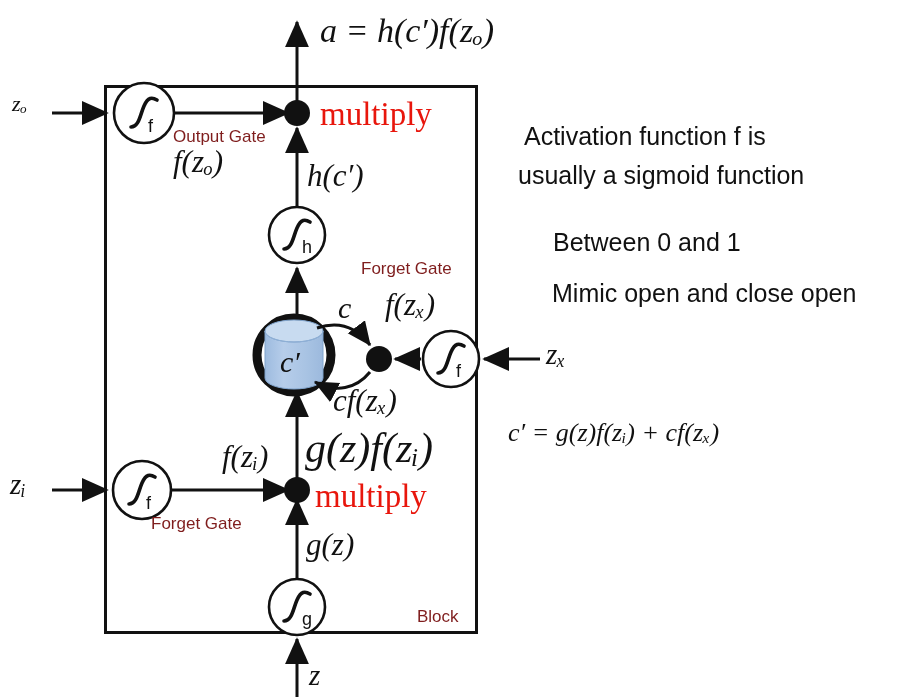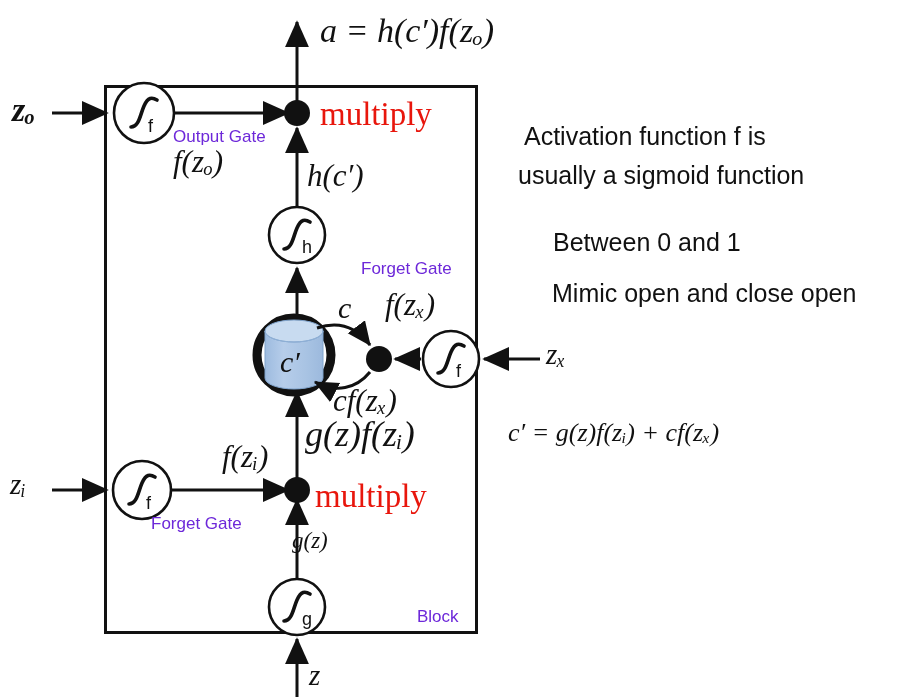--- a/index.html
+++ b/index.html
@@ -7,21 +7,21 @@
     width:905px;height:699px;
     background:#ffffff;
     font-family:"Liberation Sans", sans-serif;
     overflow:hidden;
     position:relative;
   }
   #stage{position:absolute;left:0;top:0;width:905px;height:699px;}
   svg.layer{position:absolute;left:0;top:0;width:905px;height:699px;}
   .lbl{position:absolute;white-space:nowrap;line-height:1;}
   .math{font-family:"Liberation Serif", serif;font-style:italic;color:#111;}
-  .gatelbl{font-family:"Liberation Sans", sans-serif;color:#6d28d9;font-size:17px;}
+  .gatelbl{font-family:"Liberation Sans", sans-serif;color:#7f1d1d;font-size:17px;}
   .multiply{font-family:Liberation Serif, serif;color:#e8160c;font-size:33px;}
   .note{font-family:"Liberation Sans", sans-serif;color:#111;font-size:25px;}
   .circletxt{font-family:"Liberation Sans", sans-serif;font-style:normal;}
 </style>
 </head>
 <body>
 
 <div id="stage">
 
   <svg class="layer" viewBox="0 0 905 699">
@@ -101,21 +101,21 @@
       <path d="M131,127 C139,127 140,115 144,106 C148,97 152,97 157,100"></path>
       <path d="M284,249 C292,249 293,237 297,228 C301,219 305,219 310,222"></path>
       <path d="M438,373 C446,373 447,361 451,352 C455,343 459,343 464,346"></path>
       <path d="M129,504 C137,504 138,492 142,483 C146,474 150,474 155,477"></path>
       <path d="M284,621 C292,621 293,609 297,600 C301,591 305,591 310,594"></path>
     </g>
   </svg>
 
   <div class="lbl math" style="left:320px;top:14px;font-size:34px;">a = h(c′)f(zₒ)</div>
 
-  <div class="lbl math" style="left:12px;top:93px;font-size:34px;font-weight:bold;">zₒ</div>
+  <div class="lbl math" style="left:12px;top:93px;font-size:22px;">zₒ</div>
   <div class="lbl math" style="left:10px;top:470px;font-size:29px;">zᵢ</div>
   <div class="lbl math" style="left:546px;top:340px;font-size:29px;">zₓ</div>
   <div class="lbl math" style="left:309px;top:661px;font-size:29px;">z</div>
 
   <div class="lbl circletxt" style="left:148px;top:117px;font-size:18px;color:#111;">f</div>
   <div class="lbl circletxt" style="left:302px;top:238px;font-size:18px;color:#111;">h</div>
   <div class="lbl circletxt" style="left:456px;top:362px;font-size:18px;color:#111;">f</div>
   <div class="lbl circletxt" style="left:146px;top:494px;font-size:18px;color:#111;">f</div>
   <div class="lbl circletxt" style="left:302px;top:610px;font-size:18px;color:#111;">g</div>
 
@@ -123,22 +123,22 @@
   <div class="lbl gatelbl" style="left:361px;top:260px;">Forget Gate</div>
   <div class="lbl gatelbl" style="left:151px;top:515px;">Forget Gate</div>
   <div class="lbl gatelbl" style="left:417px;top:608px;">Block</div>
 
   <div class="lbl math" style="left:173px;top:146px;font-size:31px;">f(zₒ)</div>
   <div class="lbl math" style="left:307px;top:160px;font-size:31px;">h(c′)</div>
   <div class="lbl math" style="left:338px;top:293px;font-size:30px;">c</div>
   <div class="lbl math" style="left:385px;top:289px;font-size:31px;">f(zₓ)</div>
   <div class="lbl math" style="left:333px;top:385px;font-size:31px;">cf(zₓ)</div>
   <div class="lbl math" style="left:182px;top:441px;font-size:31px;margin-left:40px;">f(zᵢ)</div>
-  <div class="lbl math" style="left:305px;top:416px;font-size:36px;">g(z)f(zᵢ)</div>
-  <div class="lbl math" style="left:292px;top:529px;font-size:23px;">g(z)</div>
+  <div class="lbl math" style="left:305px;top:427px;font-size:42px;">g(z)f(zᵢ)</div>
+  <div class="lbl math" style="left:306px;top:529px;font-size:31px;">g(z)</div>
 
   <div class="lbl math" style="left:280px;top:347px;font-size:30px;">c′</div>
 
   <div class="lbl multiply" style="left:320px;top:98px;">multiply</div>
   <div class="lbl multiply" style="left:315px;top:480px;">multiply</div>
 
   <div class="lbl note" style="left:518px;top:163px;">usually a sigmoid function</div>
   <div class="lbl note" style="left:524px;top:124px;">Activation function f is</div>
   <div class="lbl note" style="left:553px;top:230px;">Between 0 and 1</div>
   <div class="lbl note" style="left:552px;top:281px;">Mimic open and close open</div>

